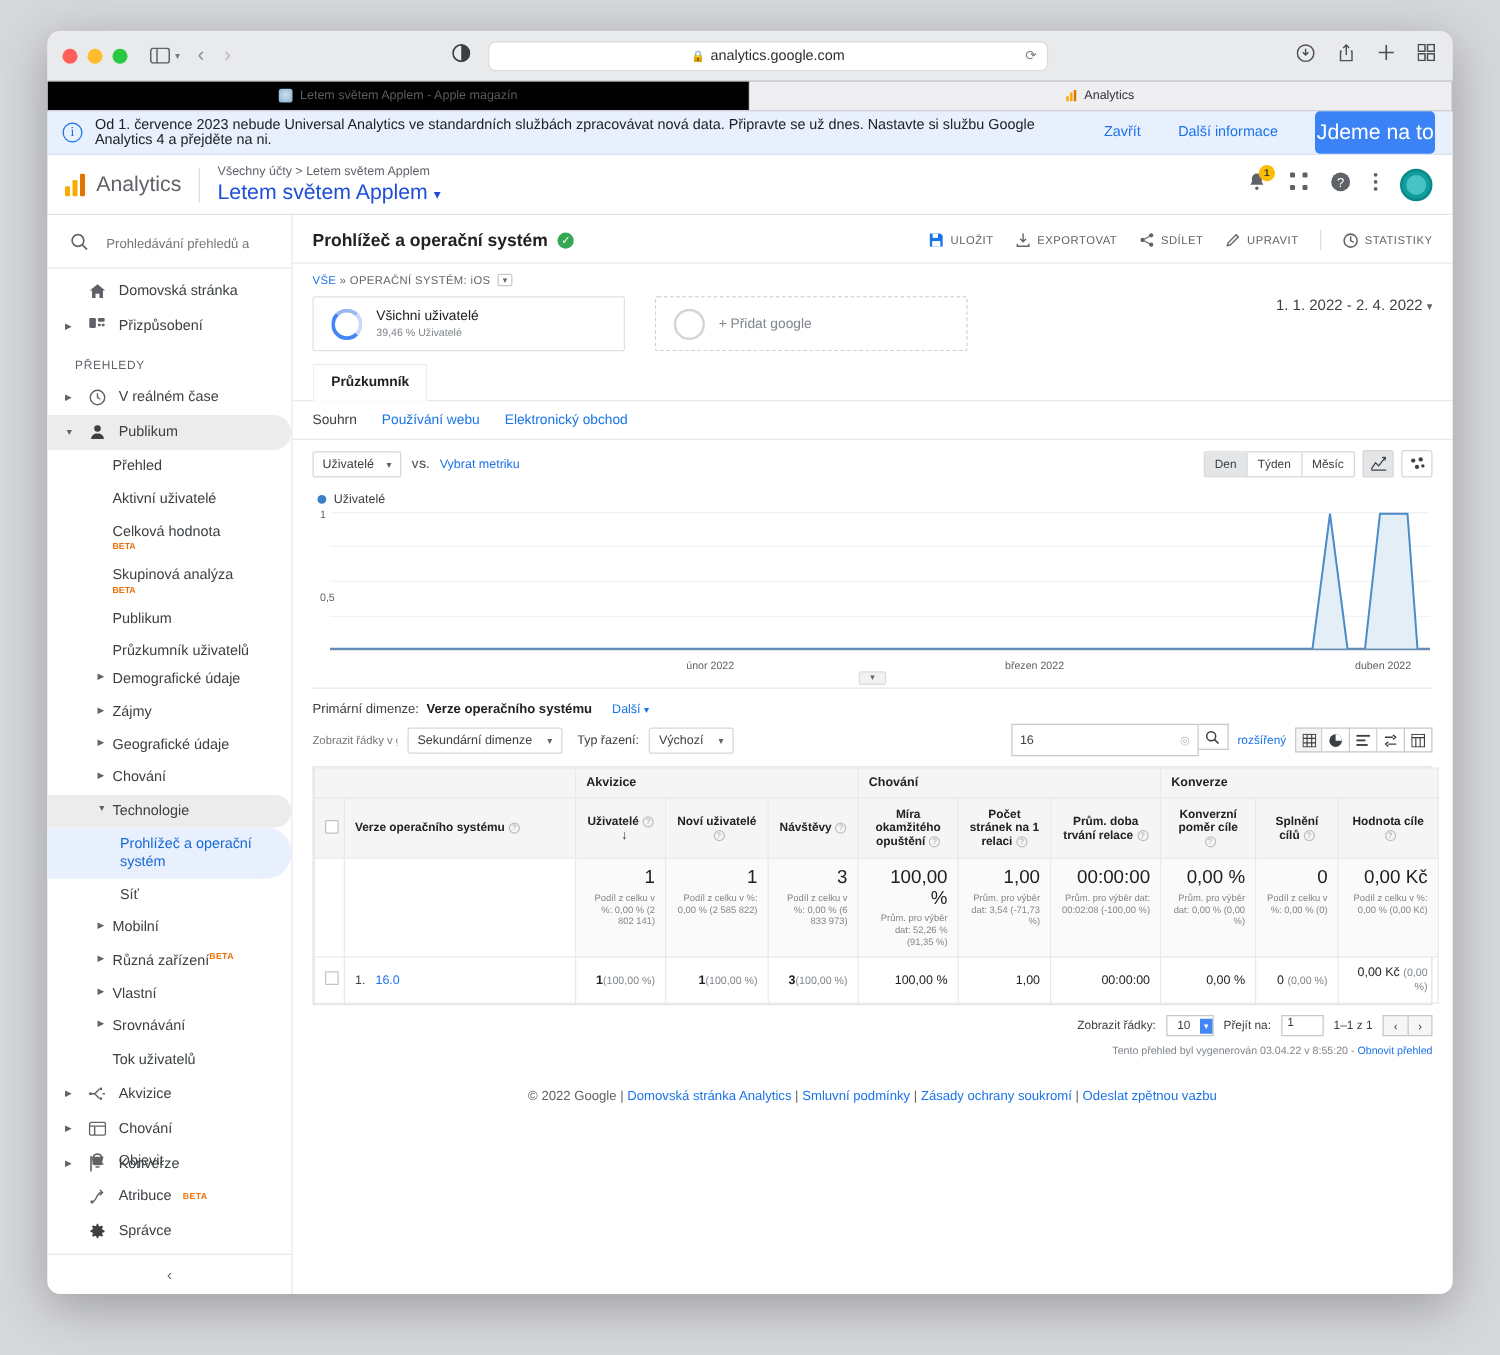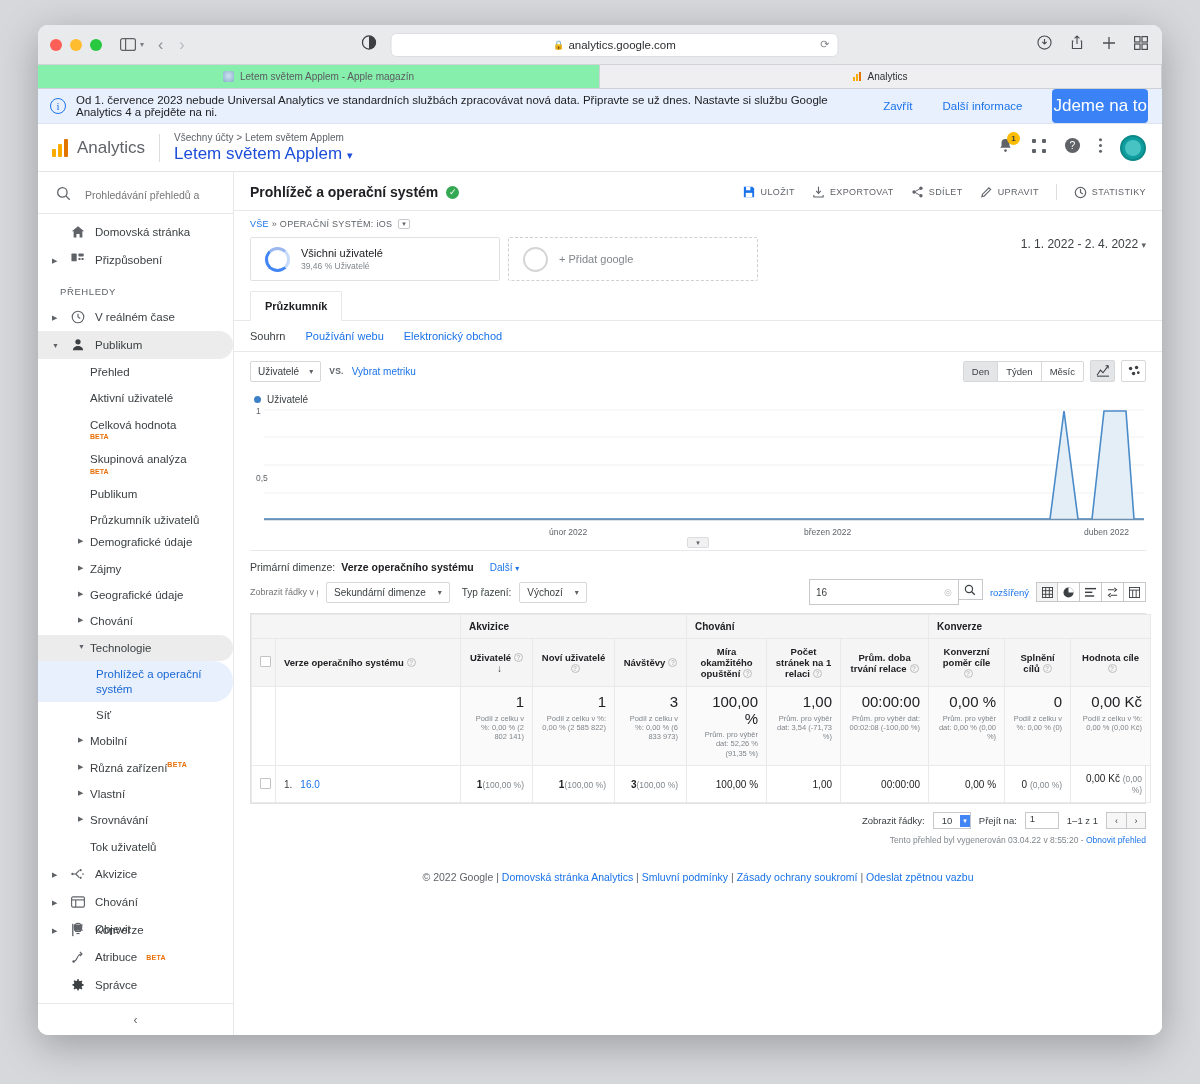--- a/index.html
+++ b/index.html
@@ -59,21 +59,21 @@
   .urlbar .lockurl { display: flex; align-items: center; gap: 4px; }
   .urlbar .reload { position: absolute; right: 8px; color: #7e8084; font-size: 11px; }
   .tb-right {
     position: absolute; right: 14px;
     display: flex; align-items: center; gap: 18px;
     color: #4b4d51;
   }
   
   .tabbar {
     height: 24px; min-height: 24px;
-    background: #86efac;
+    background: #000000;
     display: flex;
     border-bottom: 1px solid #cfd0d3;
   }
   .tab {
     flex: 1; display: flex; align-items: center; justify-content: center;
     gap: 6px; font-size: 10px; color: #5a5c60;
     border-right: 1px solid #cfd0d3;
   }
   .tab.active { background: #efeff1; color: #2f3134; }
   .tab .favicon {
@@ -236,21 +236,21 @@
   .seg-crumbs .sep { color: #5f6368; }
   .seg-crumbs .cur { color: #5f6368; }
   .seg-crumbs .pill {
     display:inline-block; border:1px solid #c7c8cb; border-radius:2px;
     padding:0 3px; font-size:7px; color:#5f6368; vertical-align: 1px; margin-left:3px;
   }
   .daterange {
     position: absolute; right: 16px; top: 26px;
     font-size: 12px; color: #3c4043;
   }
-  .segments { display: flex; gap: 8px; padding-bottom: 10px; }
+  .segments { display: flex; gap: 24px; padding-bottom: 10px; }
   .segbox {
     width: 250px; height: 44px;
     border: 1px solid #e0e1e3; border-radius: 2px;
     display: flex; align-items: center; gap: 11px;
     padding: 0 14px;
   }
   .segbox.add { border-style: dashed; border-color: #cfd0d2; width: 250px; }
   .donut {
     width: 25px; height: 25px; border-radius: 50%;
     border: 3px solid #4285f4; border-right-color: #c6dafc;

